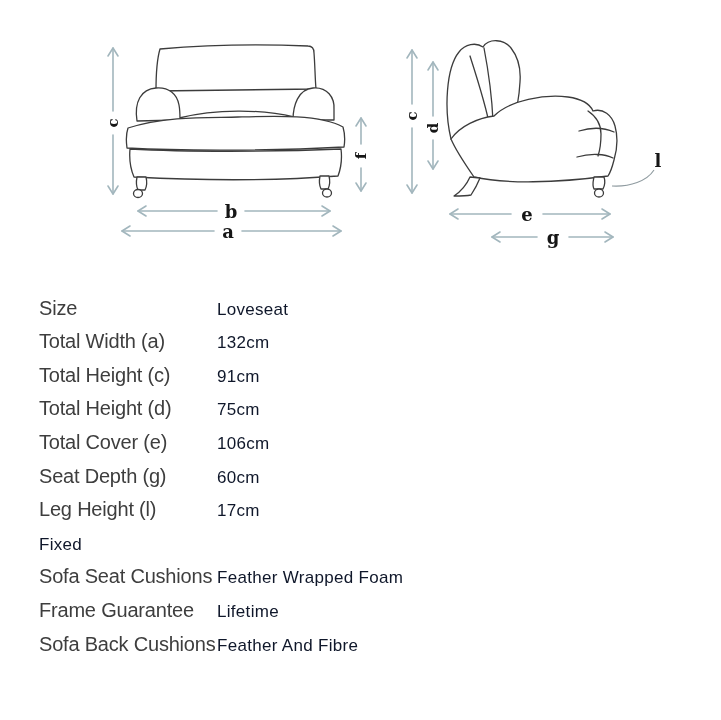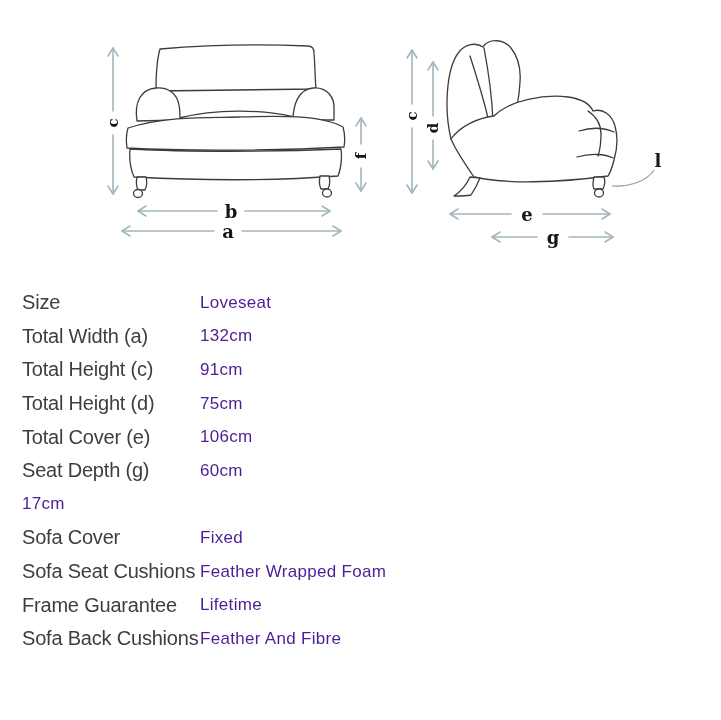--- a/index.html
+++ b/index.html
@@ -14,27 +14,27 @@
   .sketch-fill{stroke:#3c3c3c;stroke-width:1.3;fill:#ffffff;stroke-linecap:round;stroke-linejoin:round;}
   .arrow{stroke:#a2b6bd;stroke-width:1.6;fill:none;stroke-linecap:round;stroke-linejoin:round;}
   .dimlabel{font-family:"DejaVu Serif", serif;font-weight:bold;fill:#161616;}
   .dimlabel.big{font-size:18px;}
   .dimlabel.small{font-size:15px;}
   .pointer{stroke:#8f9ba0;stroke-width:1.1;fill:none;}
 
   #spec-table{
     position:absolute;left:22px;top:286px;width:690px;
   }
-  .row{height:33.6px;display:flex;align-items:center;}
+  .row{height:33.6px;display:flex;align-items:flex-end;margin-left:17px;}
   .lbl{
     width:178px;flex:0 0 178px;
     font-size:20px;color:#3e3e3e;letter-spacing:-0.2px;
   }
   .val{
-    font-size:17px;color:#4c1d95;letter-spacing:0.3px;
+    font-size:17px;color:#0f172a;letter-spacing:0.3px;
   }
 </style>
 </head>
 <body>
 
 <div id="diagram-area">
 <svg width="721" height="270" viewBox="0 0 721 270" xmlns="http://www.w3.org/2000/svg">
 
   <g>
 
@@ -166,24 +166,24 @@
   </div>
   <div class="row">
     <span class="lbl">Total Cover (e)</span>
     <span class="val">106cm</span>
   </div>
   <div class="row">
     <span class="lbl">Seat Depth (g)</span>
     <span class="val">60cm</span>
   </div>
   <div class="row">
+    <span class="lbl">Leg Height (l)</span>
     <span class="val">17cm</span>
   </div>
   <div class="row">
-    <span class="lbl">Sofa Cover</span>
     <span class="val">Fixed</span>
   </div>
   <div class="row">
     <span class="lbl">Sofa Seat Cushions</span>
     <span class="val">Feather Wrapped Foam</span>
   </div>
   <div class="row">
     <span class="lbl">Frame Guarantee</span>
     <span class="val">Lifetime</span>
   </div>

